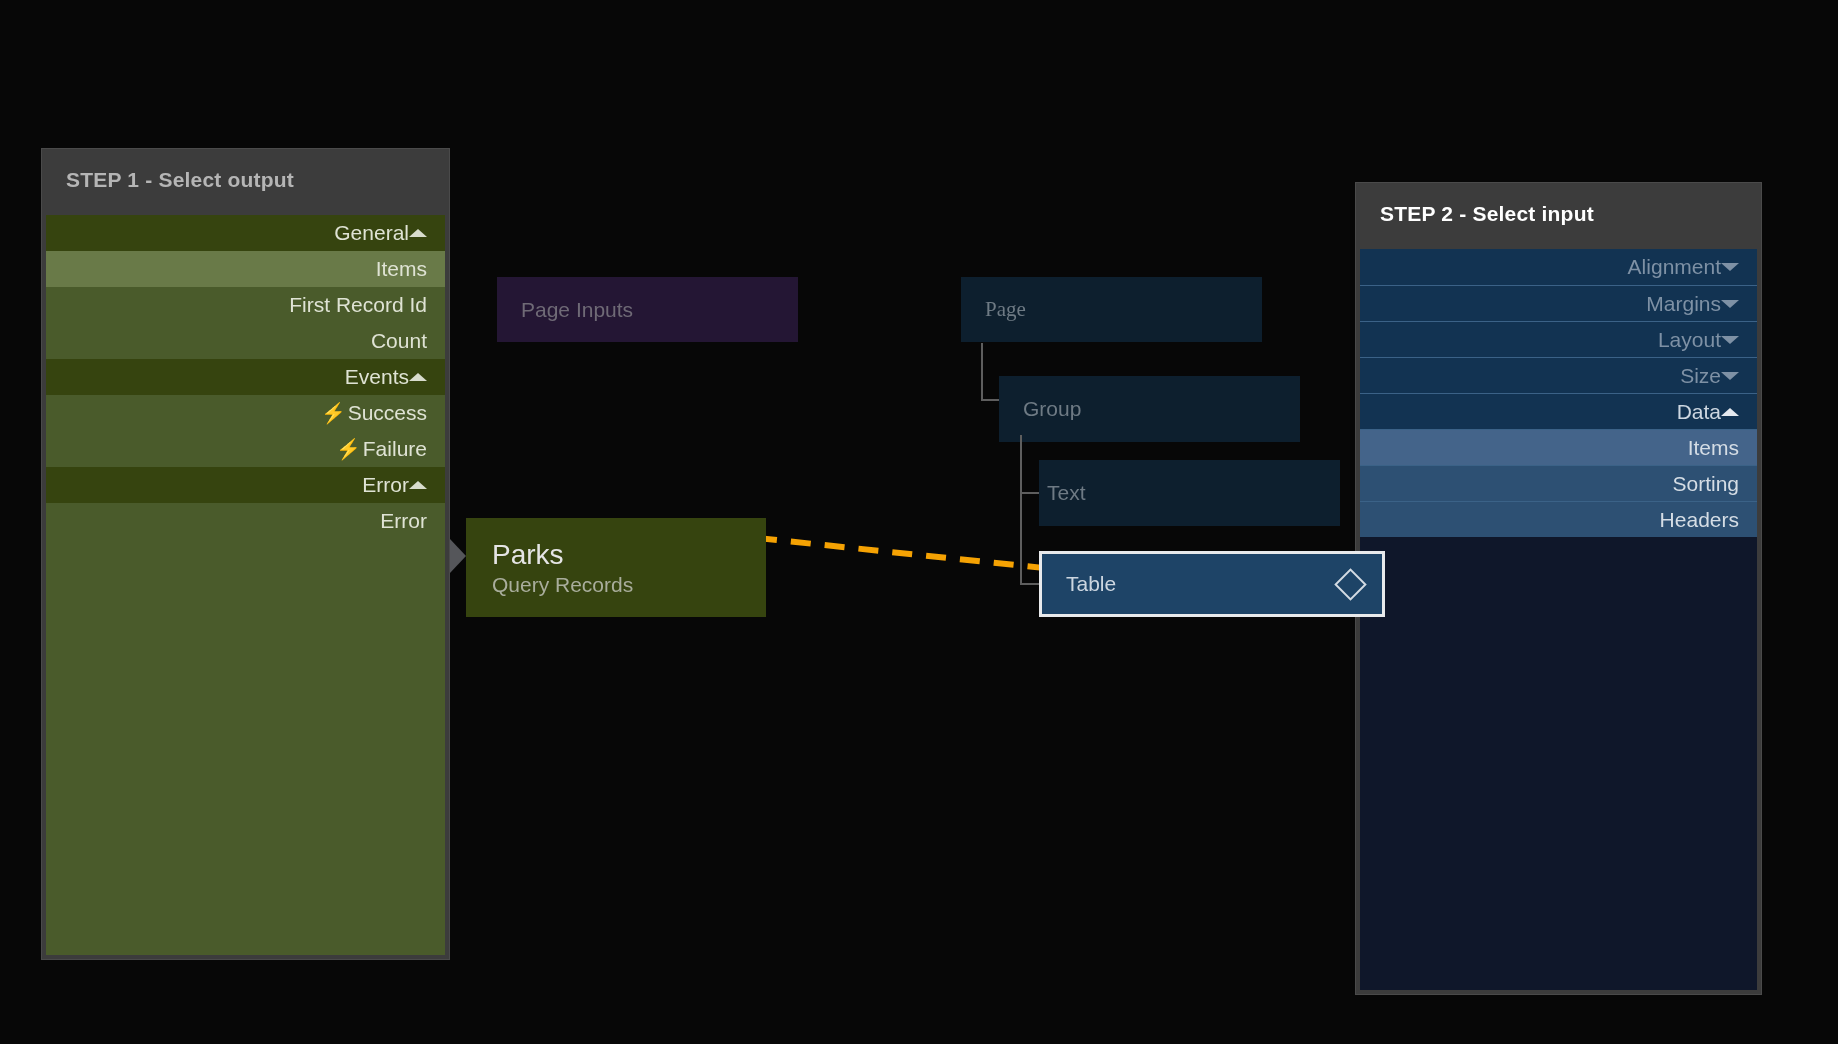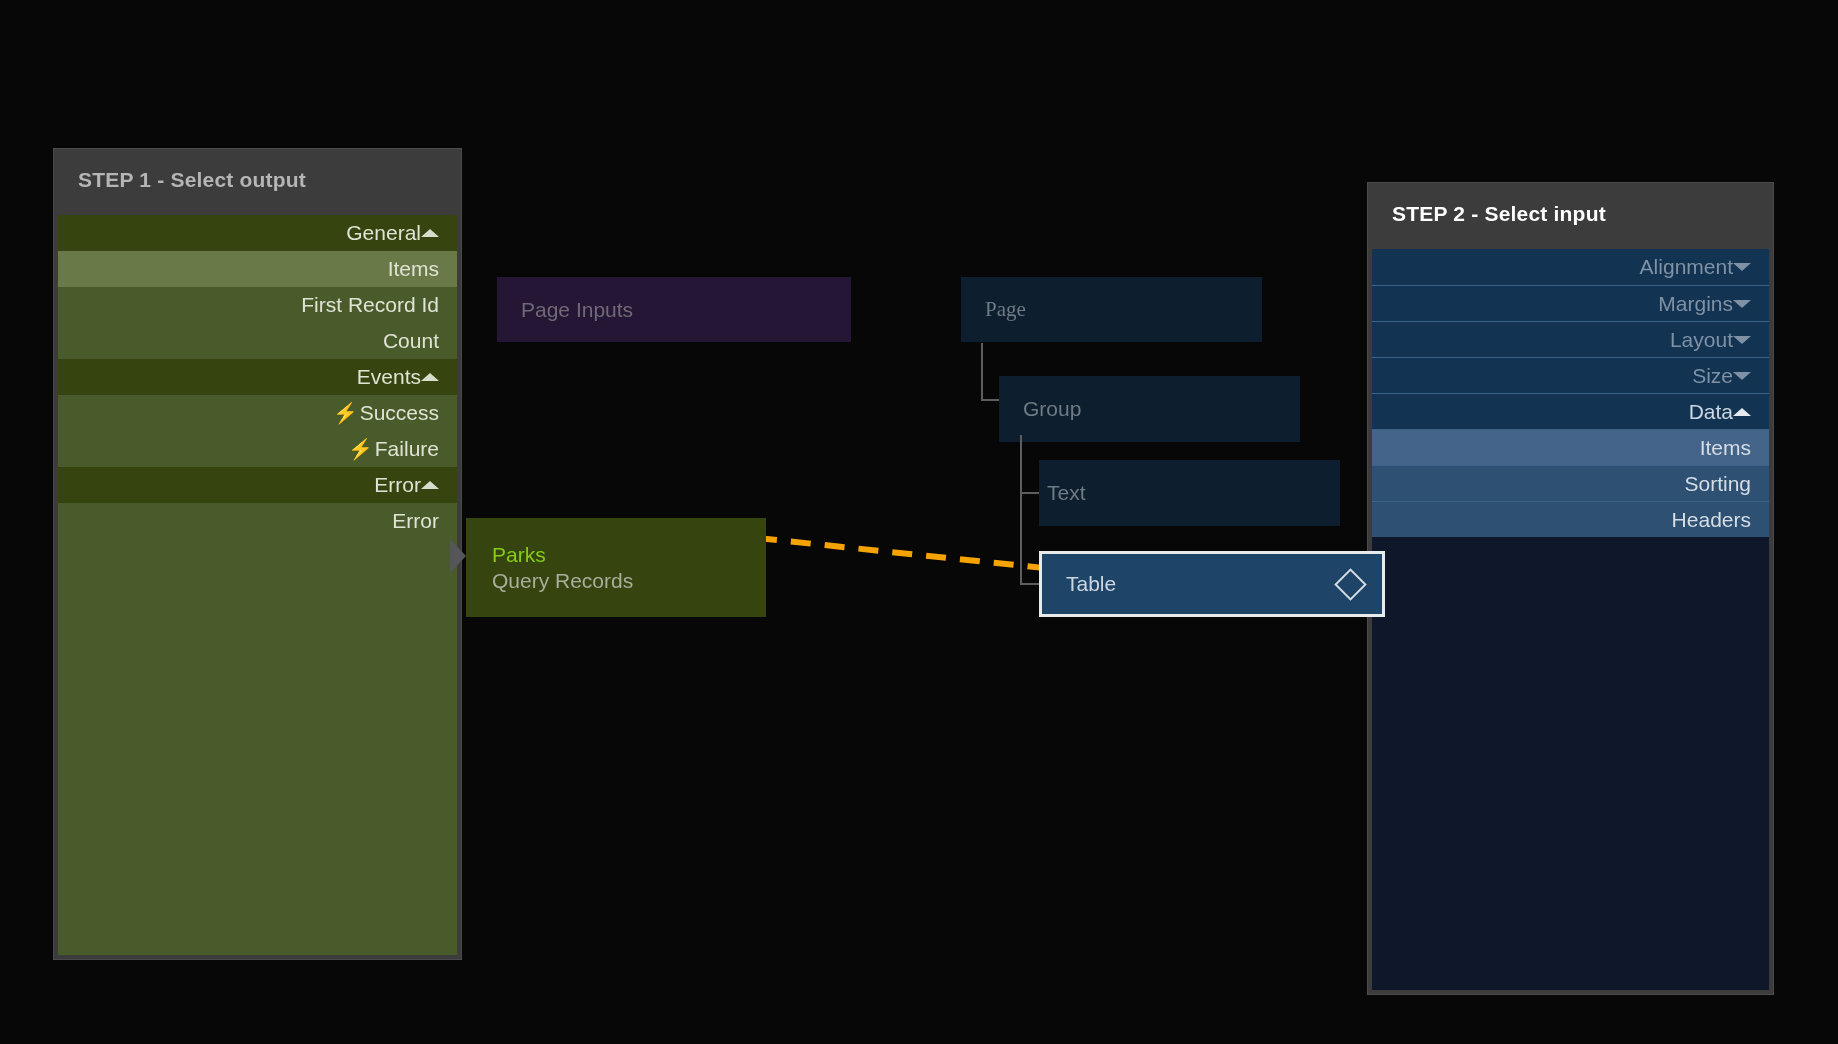--- a/index.html
+++ b/index.html
@@ -16,21 +16,20 @@
     overflow: hidden;
     font-family: "Liberation Sans", sans-serif;
     -webkit-font-smoothing: antialiased;
   }
 
   
   .panel {
     position: absolute;
     background: #3c3c3c;
     box-sizing: border-box;
-    margin-left: 12px;
   }
   .panel-header {
     height: 62px;
     display: flex;
     align-items: center;
     padding-left: 24px;
     box-sizing: border-box;
     font-size: 21px;
     font-weight: bold;
     letter-spacing: 0.2px;
@@ -130,21 +129,21 @@
   .node {
     position: absolute;
     box-sizing: border-box;
     display: flex;
     align-items: center;
     font-size: 21px;
   }
   .node-label { white-space: nowrap; }
 
   #node-page-inputs {
-    left: 497px; top: 277px; width: 354px; height: 65px;
+    left: 497px; top: 277px; width: 301px; height: 65px;
     background: #241634;
     color: #6f6a76;
     padding-left: 24px;
   }
   #node-page {
     left: 961px; top: 277px; width: 301px; height: 65px;
     background: #0d1f2e;
     color: #6e7a84;
     padding-left: 24px;
     font-family: Liberation Serif, serif;
@@ -172,21 +171,21 @@
   }
   #node-parks {
     left: 466px; top: 518px; width: 300px; height: 99px;
     background: #36440f;
     flex-direction: column;
     align-items: flex-start;
     justify-content: center;
     padding-left: 26px;
     gap: 2px;
   }
-  .parks-title { color: #84cc16; font-size: 21px; }
+  .parks-title { color: #e5e5e5; font-size: 28px; }
   .parks-sub   { color: #a9ad9c; font-size: 21px; }
 
   
   .diamond {
     width: 19px; height: 19px;
     border: 2px solid #d3dbe3;
     transform: rotate(45deg);
   }
 
   

